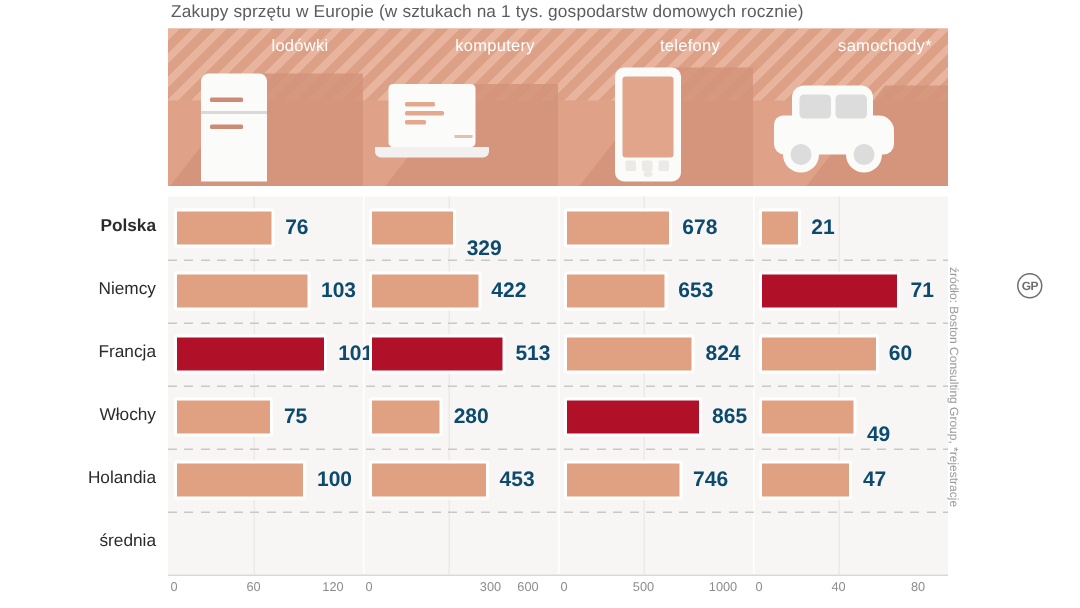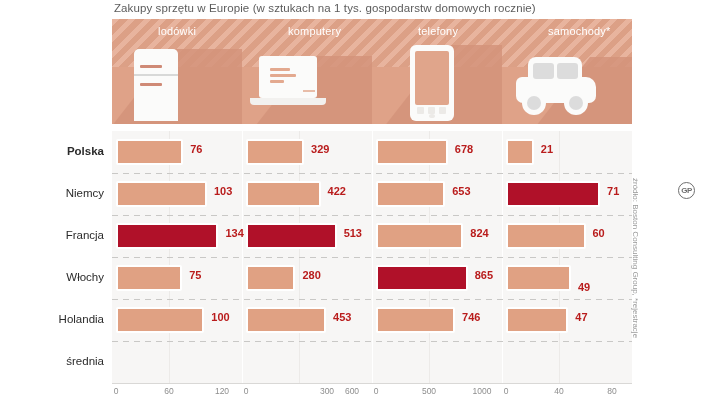--- a/index.html
+++ b/index.html
@@ -28,21 +28,21 @@
   .banner-stripes {
     position: absolute; left: 0; top: 0; width: 520px; height: 48px;
     background: repeating-linear-gradient(
       -45deg,
       #e8b49e 0px, #e8b49e 5px,
       #dca086 5px, #dca086 11px);
   }
   .banner-cols { position: absolute; left: 0; top: 0; width: 520px; height: 105px; display: flex; }
   .bcol { position: relative; width: 130px; height: 105px; overflow: hidden; }
   .bcol-label {
-    position: absolute; top: 6px; left: 0; width: 130px; 
+    position: absolute; top: 6px; left: 0; width: 130px; text-align: center;
     font-size: 11px; color: #ffffff; z-index: 4; letter-spacing: .2px; padding-left: 46px;
   }
   .shadow {
     position: absolute; z-index: 1;
     background: #d4937a;
     opacity: .85;
   }
 
   
   .fridge { position: absolute; z-index: 3; left: 22px; top: 30px; width: 44px; height: 72px;
@@ -106,21 +106,21 @@
   .bar-wrap { position: absolute; top: 0; width: 130px; height: 42px; }
   .bar {
     position: absolute; left: 4px; top: 8px; height: 26px;
     background: #e0a183;
     border: 2px solid #ffffff;
     border-radius: 2px;
   }
   .bar.hi { background: #b01129; }
   .bar-val {
     position: absolute; top: 12px;
-    font-size: 11px; font-weight: bold; color: #b91c1c;
+    font-size: 14px; font-weight: bold; color: #0c4a6e;
     white-space: nowrap;
   }
 
   
   .rowlabel {
     position: absolute; left: 0; width: 104px;
     text-align: right; font-size: 11.5px; color: #2b2b2b;
     white-space: nowrap;
   }
   .rowlabel.bold { font-weight: bold; }
@@ -226,21 +226,21 @@
       <div class="axis-mid" style="left: 317px;"></div>
       <div class="panel-sep" style="left: 390px;"></div>
       <div class="axis-mid" style="left: 447px;"></div>
       <div class="row" style="top: 0px;">
         <div class="bar-wrap" style="left: 0px;">
           <div class="bar" style="width: 67.1333px;"></div>
           <div class="bar-val" style="left: 78.1333px;">76</div>
         </div>
         <div class="bar-wrap" style="left: 130px;">
           <div class="bar" style="width: 58.1233px;"></div>
-          <div class="bar-val" style="left: 69.1233px;">329</div>
+          <div class="bar-val" style="left: 69.1233px; margin-top: 14px;">329</div>
         </div>
         <div class="bar-wrap" style="left: 260px;">
           <div class="bar" style="width: 71.868px;"></div>
           <div class="bar-val" style="left: 82.868px;">678</div>
         </div>
         <div class="bar-wrap" style="left: 390px;">
           <div class="bar" style="width: 27.825px;"></div>
           <div class="bar-val" style="left: 38.825px;">21</div>
         </div>
       </div>
@@ -260,21 +260,21 @@
         </div>
         <div class="bar-wrap" style="left: 390px;">
           <div class="bar hi" style="width: 94.075px;"></div>
           <div class="bar-val" style="left: 105.075px;">71</div>
         </div>
       </div>
       <div class="rowsep" style="top: 84px;"></div>
       <div class="row" style="top: 84px;">
         <div class="bar-wrap" style="left: 0px;">
           <div class="bar hi" style="width: 102.467px;"></div>
-          <div class="bar-val" style="left: 113.467px;">134</div>
+          <div class="bar-val" style="left: 113.467px;">101</div>
         </div>
         <div class="bar-wrap" style="left: 130px;">
           <div class="bar hi" style="width: 90.63px;"></div>
           <div class="bar-val" style="left: 101.63px;">513</div>
         </div>
         <div class="bar-wrap" style="left: 260px;">
           <div class="bar" style="width: 87.344px;"></div>
           <div class="bar-val" style="left: 98.344px;">824</div>
         </div>
         <div class="bar-wrap" style="left: 390px;">

